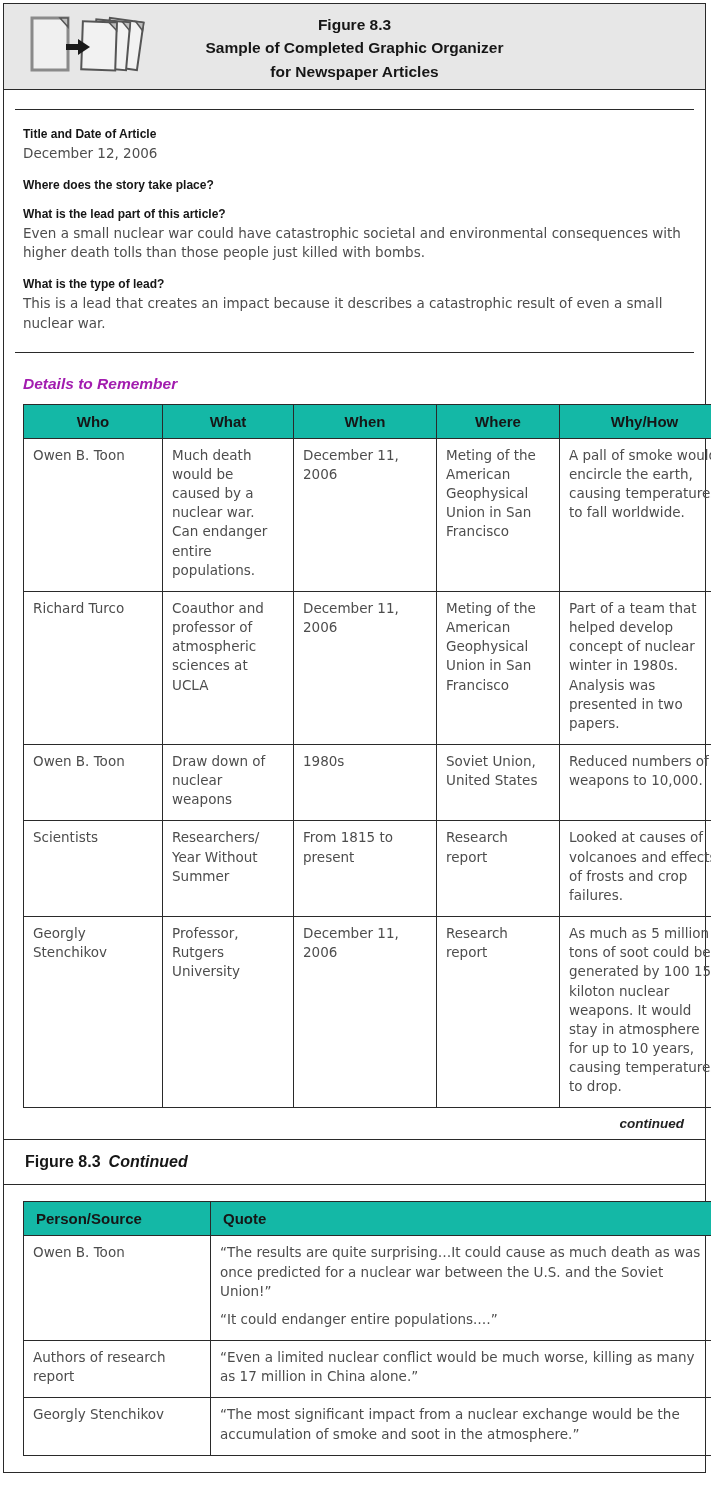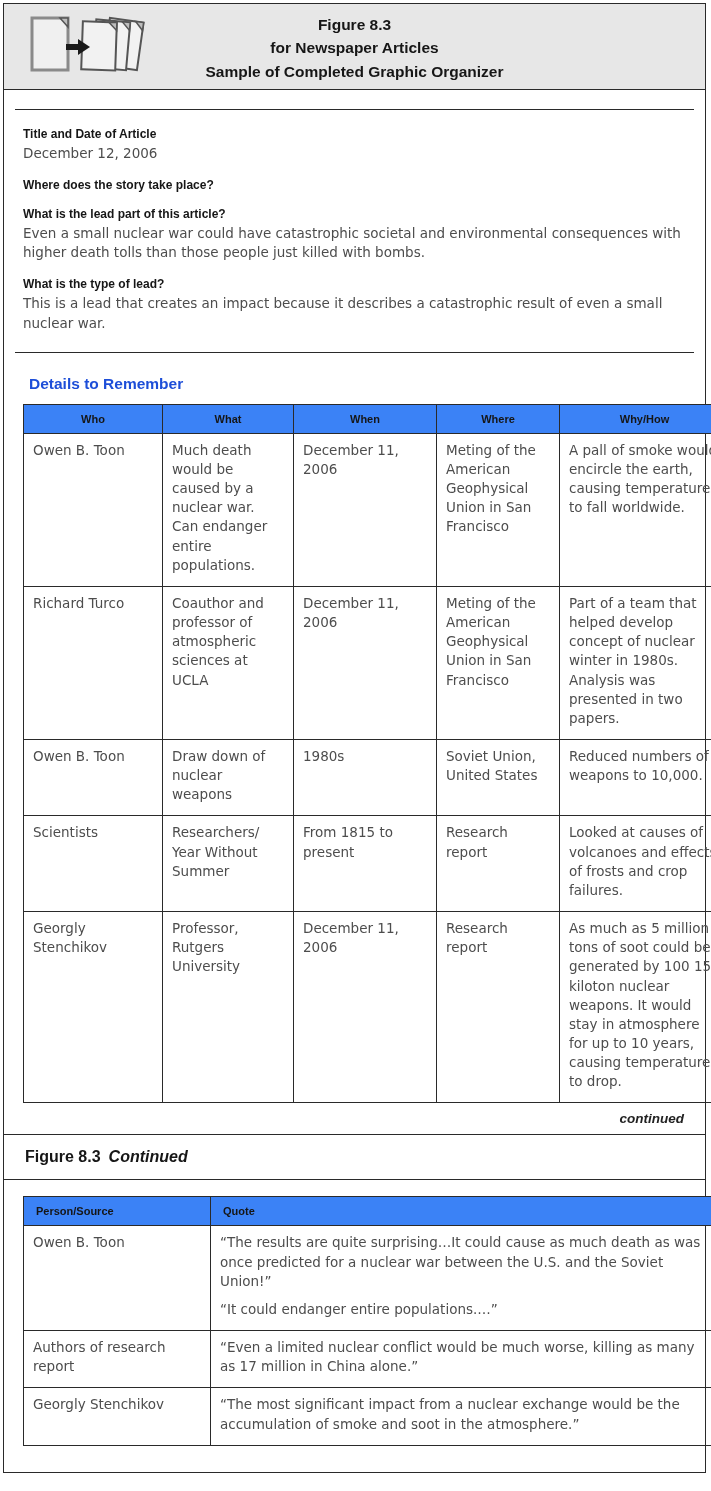--- a/index.html
+++ b/index.html
@@ -26,27 +26,27 @@
   .rule-inset{border:0;border-top:1.5px solid #2a2a2a;margin:19px 11px 0 11px;}
   .rule-full{border:0;border-top:1.5px solid #2a2a2a;margin:0;}
   
   .qa-section{padding:2px 22px 0 19px;}
   .qa-q{font-size:12px;font-weight:bold;margin:15px 0 3px 0;color:#161616;}
   .hand{
     font-family:"DejaVu Sans",sans-serif;color:#4d4d4d;
     font-size:13.5px;line-height:1.42;margin:0;
   }
   
-  .section-title{font-size:15.5px;font-weight:bold;margin:22px 0 11px 25px;color:#1d4ed8;}
+  .section-title{font-size:15.5px;font-weight:bold;margin:22px 0 11px 19px;color:#a21caf;font-style:italic;}
   
   table{border-collapse:collapse;margin-left:19px;width:669px;table-layout:fixed;}
   table,th,td{border:1.5px solid #2a2a2a;}
   th{
-    font-size:11px;font-weight:bold;text-align:center;
-    padding:8px 4px;color:#161616;background:#3b82f6;
+    font-size:15px;font-weight:bold;text-align:center;
+    padding:8px 4px;color:#161616;background:#14b8a6;
   }
   td{
     vertical-align:top;text-align:left;padding:7px 9px 11px 9px;
   }
   td p{margin:0 0 9px 0;}
   td p:last-child{margin-bottom:0;}
   .t1-c0{width:130px}.t1-c1{width:122px}.t1-c2{width:134px}.t1-c3{width:114px}.t1-c4{width:161px}
   .t2-c0{width:170px}.t2-c1{width:491px}
   
   .continued-note{
@@ -79,22 +79,22 @@
       <g transform="rotate(2 75 35)">
           <rect class="pg" x="54" y="10" width="34" height="48"></rect>
           <path class="fold" d="M80 10 l8 0 0 8 z"></path>
         </g>
       <rect class="pg-main" x="4" y="6" width="36" height="52"></rect>
       <path class="fold" d="M32 6 l8 0 0 9 z"></path>
       <path d="M38 32 h12 v-5 l12 8 -12 8 v-5 h-12 z" fill="#1a1a1a"></path>
     </svg>
     <div class="header-titles">
       <div>Figure 8.3</div>
+      <div>Sample of Completed Graphic Organizer</div>
       <div>for Newspaper Articles</div>
-      <div>Sample of Completed Graphic Organizer</div>
     </div>
   </div>
 
   <hr class="rule-inset">
 
   <div class="qa-section">
     <div class="qa-q">Title and Date of Article</div>
     <p class="hand">December 12, 2006</p>
 
     <div class="qa-q">Where does the story take place?</div>

